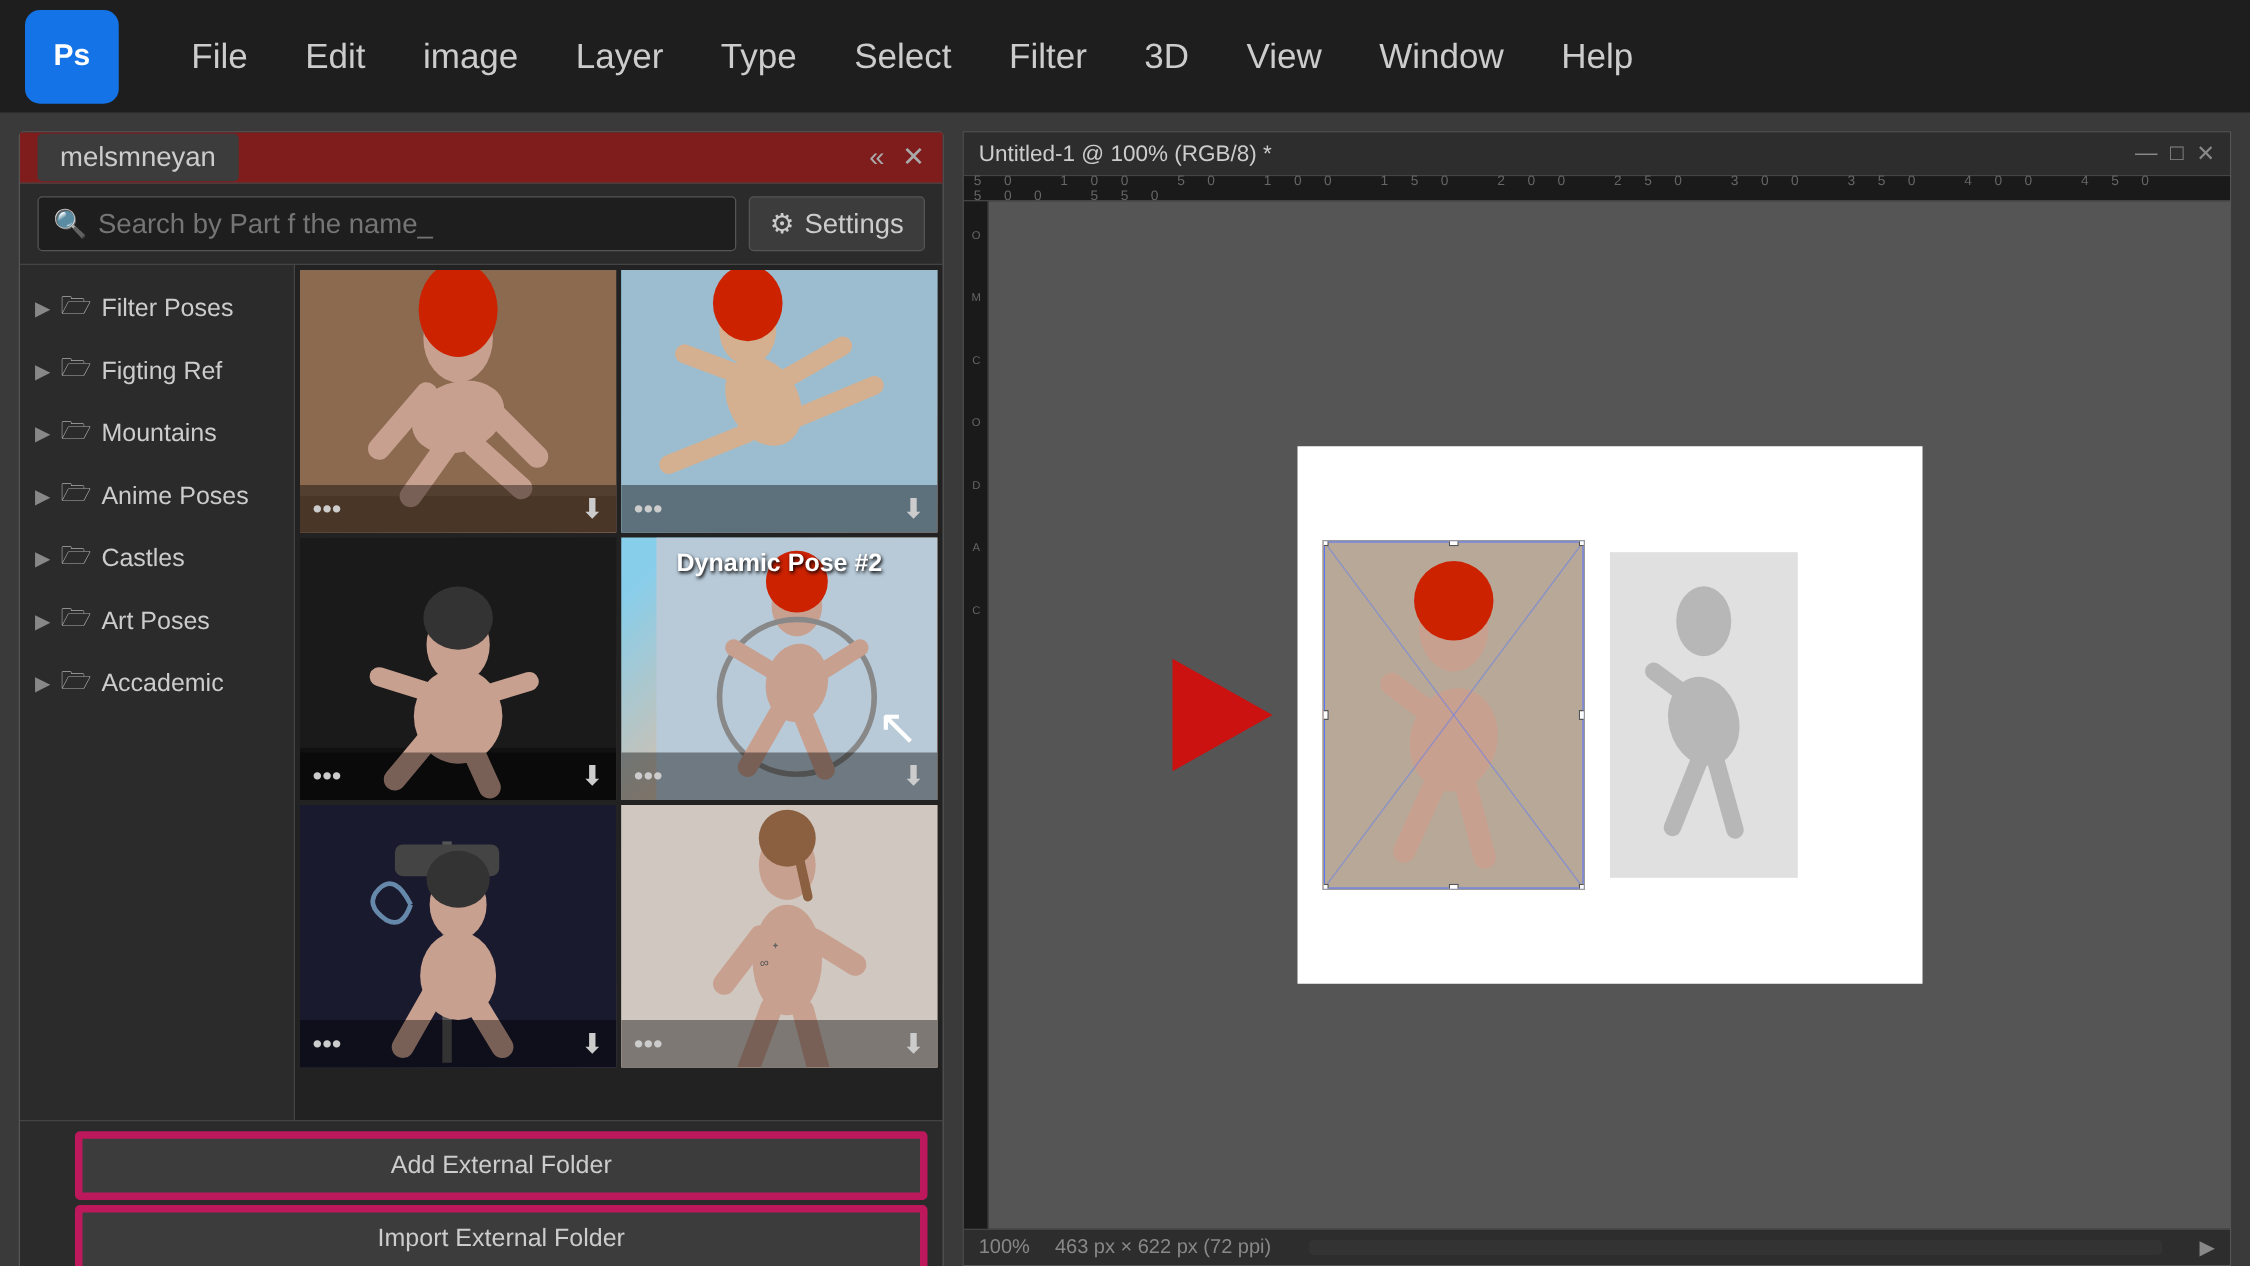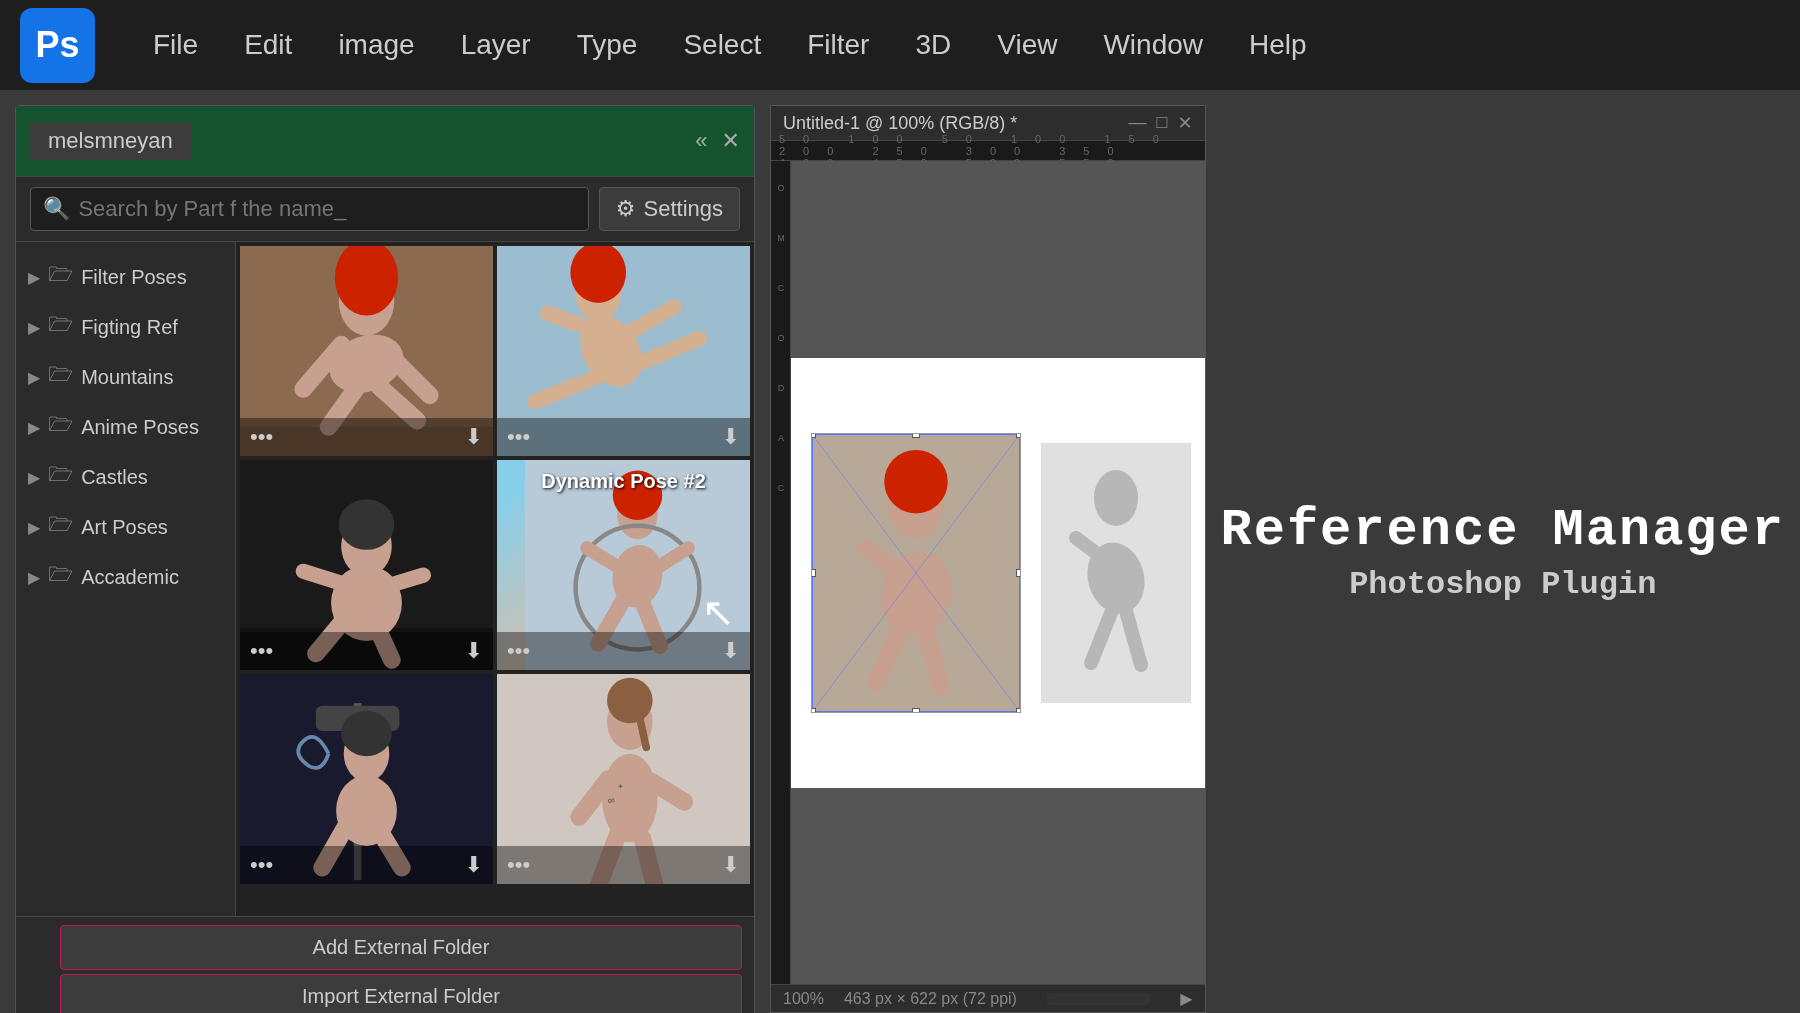--- a/index.html
+++ b/index.html
@@ -24,21 +24,21 @@
     }
     .ps-logo {
       width: 75px;
       height: 75px;
       background: #1473e6;
       border-radius: 12px;
       display: flex;
       align-items: center;
       justify-content: center;
       color: white;
-      font-size: 36px;
+      font-size: 24px;
       font-weight: bold;
       margin-right: 30px;
       flex-shrink: 0;
     }
     .menu-item {
       color: #cccccc;
       font-size: 28px;
       padding: 8px 18px;
       cursor: pointer;
       white-space: nowrap;
@@ -62,22 +62,22 @@
       flex-direction: column;
       margin: 15px;
       border-radius: 4px;
     }
 
     
     .panel-header {
       display: flex;
       align-items: center;
       justify-content: space-between;
-      padding: 16px 14px;
-      background: #14532d;
+      padding: 1px 14px;
+      background: #7f1d1d;
       border-bottom: 1px solid #444;
     }
     .panel-title-tab {
       background: #3c3c3c;
       color: #ccc;
       padding: 6px 18px;
       border-radius: 4px;
       font-size: 22px;
     }
     .panel-controls {
@@ -222,21 +222,21 @@
     
     .panel-footer {
       display: flex;
       flex-direction: column;
       gap: 4px;
       padding: 8px 12px;
       border-top: 1px solid #444;
     }
     .footer-btn {
       background: #3c3c3c;
-      border: 1px solid #be185d;
+      border: 6px solid #be185d;
       color: #ccc;
       font-size: 20px;
       padding: 10px 16px;
       border-radius: 4px;
       cursor: pointer;
       text-align: center;
       margin-left: 32px;
     }
 
     
@@ -719,20 +719,16 @@
       </div>
 
       <div class="ps-statusbar">
         <span class="ps-status-text">100%</span>
         <span class="ps-status-text">463 px × 622 px (72 ppi)</span>
         <div class="ps-scrollbar"></div>
         <span class="ps-status-text">▶</span>
       </div>
     </div>
 
-    <div class="branding-area">
-      <div class="brand-title">Reference Manager</div>
-      <div class="brand-subtitle">Photoshop Plugin</div>
-    </div>
 
   </div>
 
 </div>
 
 </body></html>

